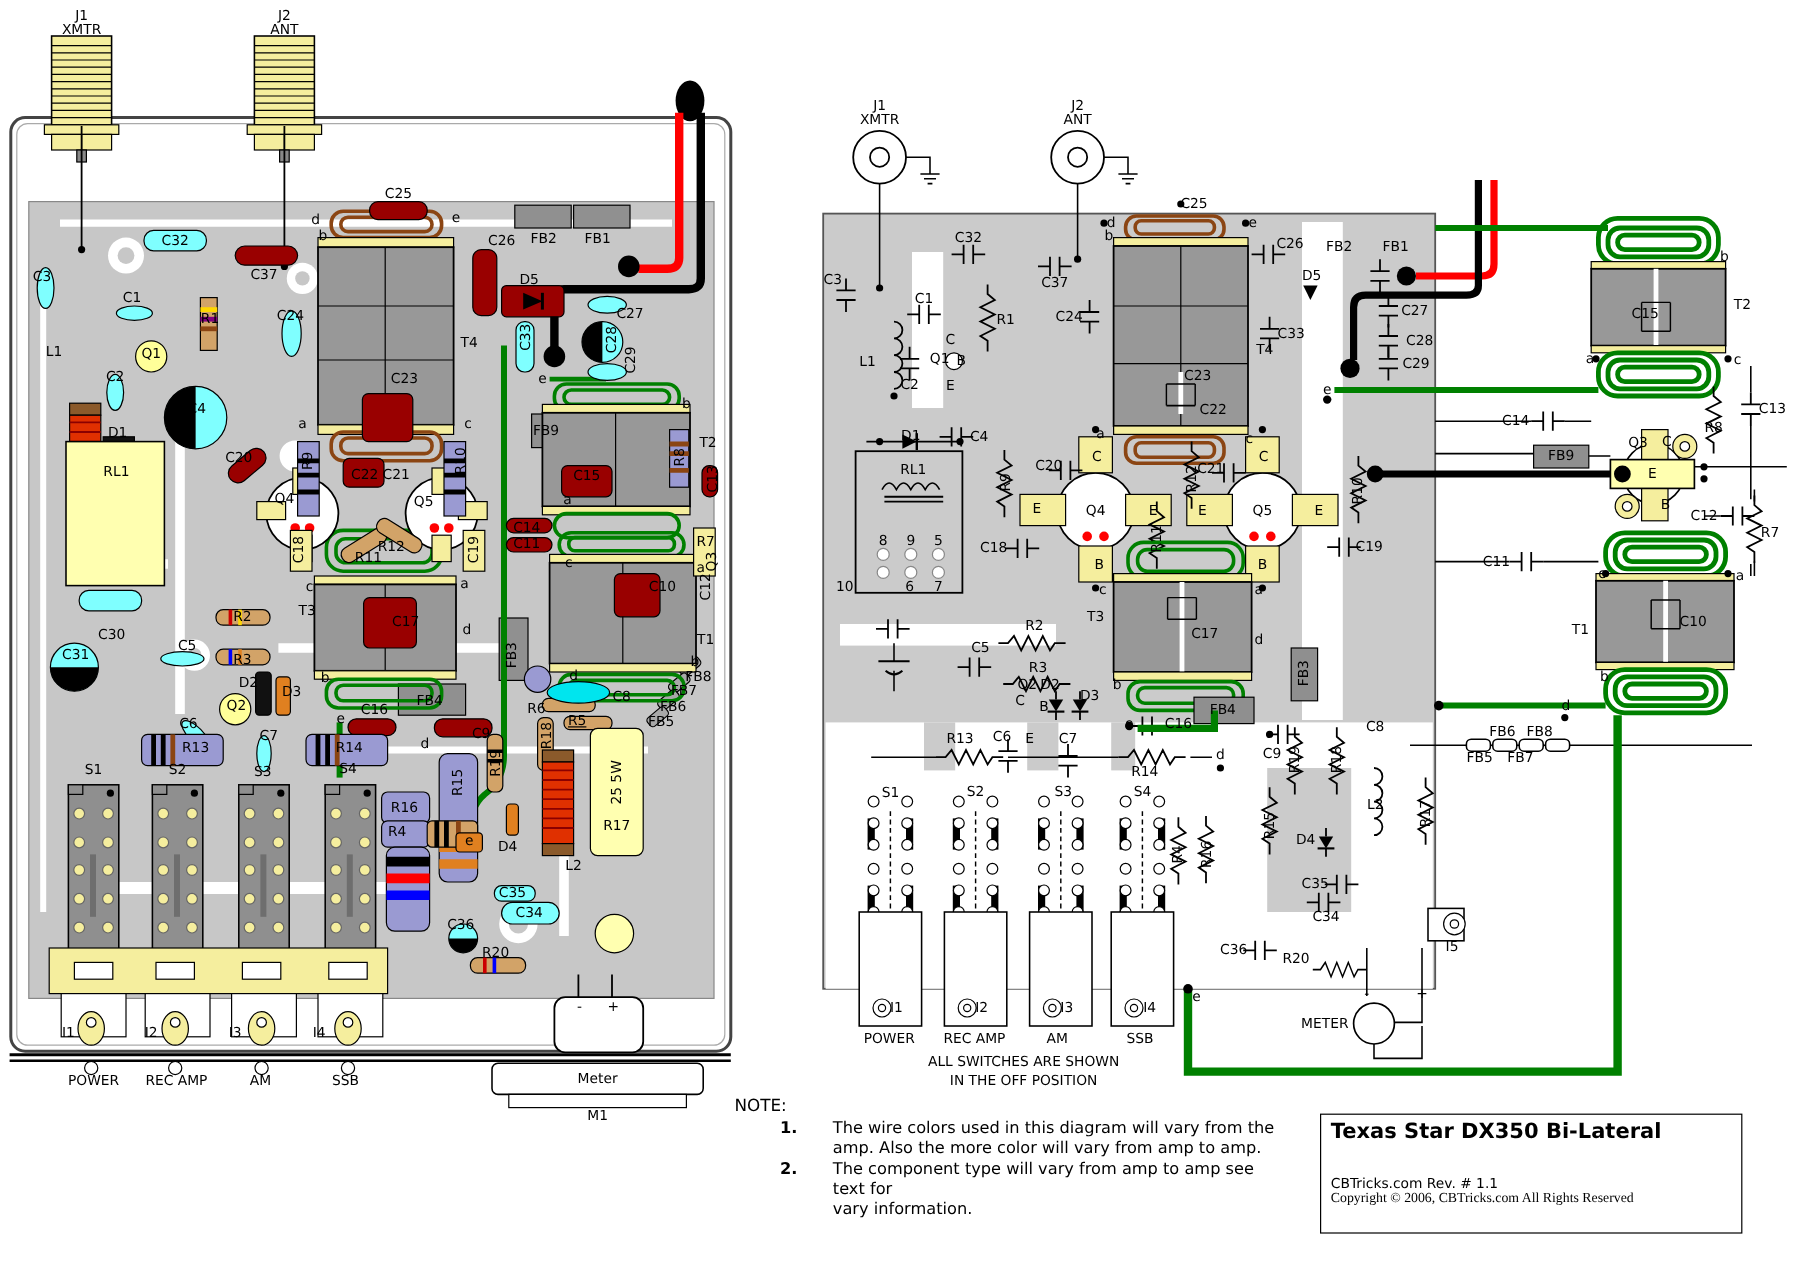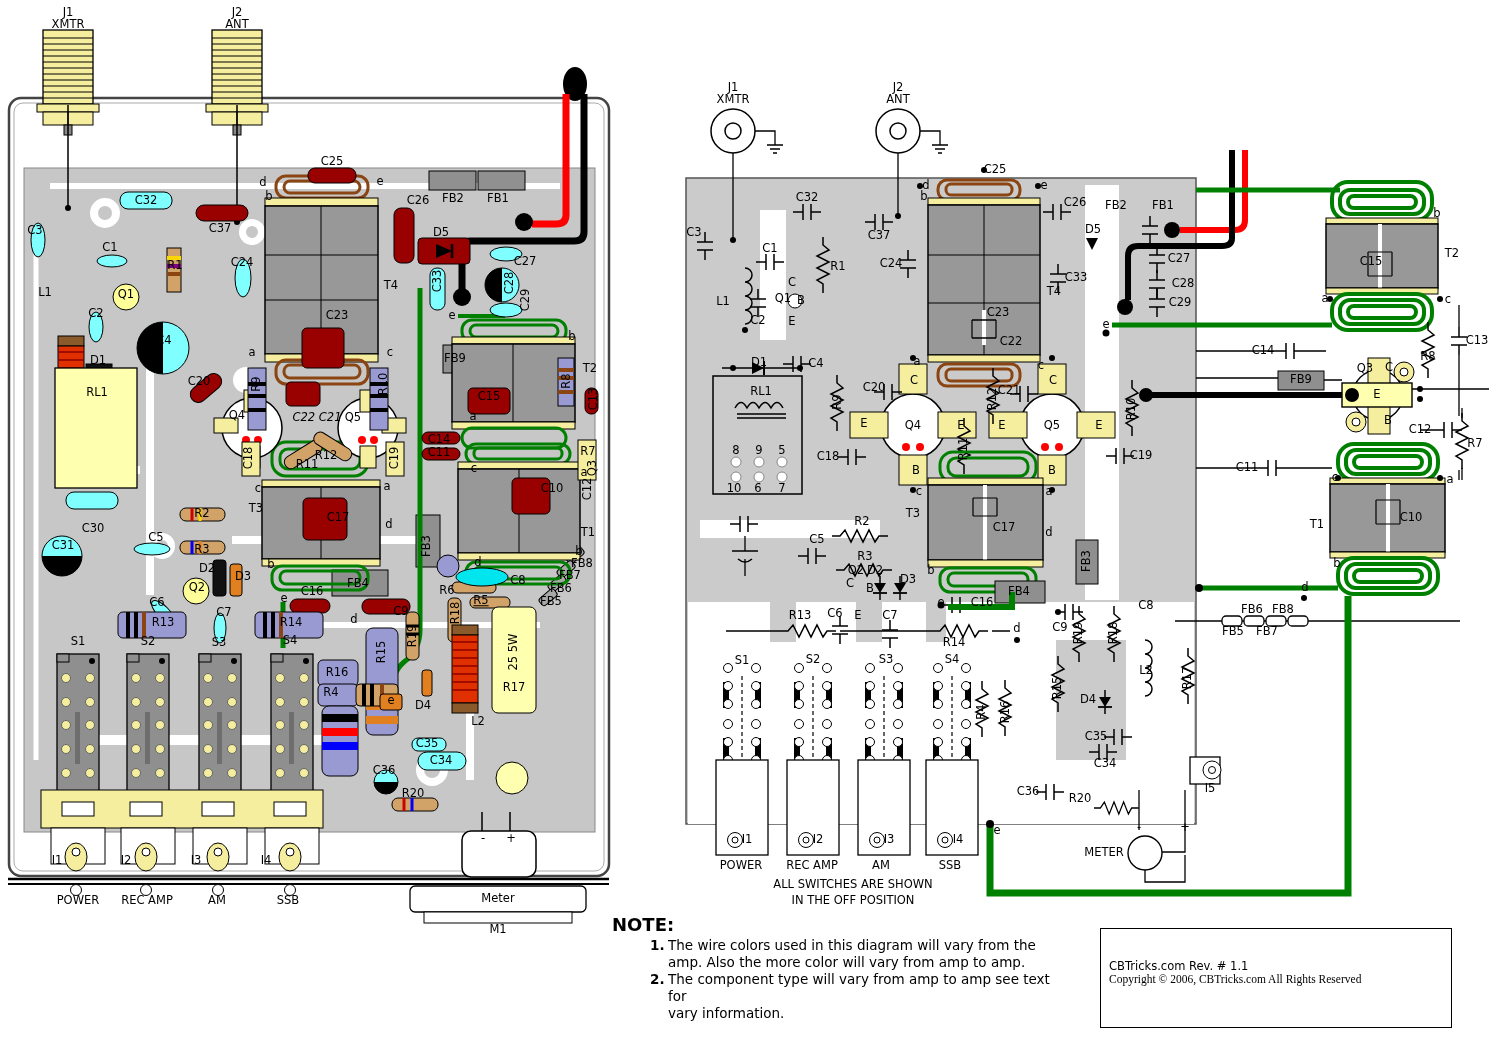--- a/index.html
+++ b/index.html
@@ -1,24 +1,24 @@
 <!DOCTYPE html>
 <html><head>
 <meta charset="utf-8">
 <style>
   html,body{margin:0;padding:0;background:#fff;}
   #canvas{position:relative;width:1497px;height:1056px;background:#fff;overflow:hidden;
           font-family:"DejaVu Sans","Liberation Sans",sans-serif;}
   #scene{position:absolute;left:0;top:0;}
   .lbl{position:absolute;font-size:11.5px;color:#000;white-space:nowrap;line-height:1;}
   .note{position:absolute;left:612px;top:914px;width:460px;font-size:13.5px;color:#000;}
-  .note-h{font-weight:bold;font-size:18px;margin-bottom:2px;}
+  .note-h{font-weight:normal;font-size:14px;margin-bottom:2px;}
   .note-row{display:flex;}
   .note-num{font-weight:bold;margin-left:38px;width:18px;flex:none;}
-  .note-text{line-height:1.25;}
+  .note-text{line-height:1.25;margin-left:26px;}
   .tblock{position:absolute;left:1100px;top:928px;width:352px;height:100px;border:1.5px solid #000;
           box-sizing:border-box;padding:4px 8px;}
   .tblock .tt{font-size:17.5px;font-weight:bold;}
   .tblock .tr{font-size:11.5px;margin-top:26px;}
   .tblock .tc{font-size:11.5px;font-family:Liberation Serif, serif;}
 </style>
 </head>
 <body>
 
 <div id="canvas">
@@ -695,21 +695,21 @@
       <span class="lbl" style="left: 337px; top: 316px; transform: translate(-50%, -50%);">C23</span>
       <span class="lbl" style="left: 452px; top: 316px; transform: translate(-50%, -50%);">e</span>
       <span class="lbl" style="left: 98px; top: 361px; transform: translate(-50%, -50%);">D1</span>
       <span class="lbl" style="left: 97px; top: 393px; transform: translate(-50%, -50%);">RL1</span>
       <span class="lbl" style="left: 252px; top: 353px; transform: translate(-50%, -50%);">a</span>
       <span class="lbl" style="left: 390px; top: 353px; transform: translate(-50%, -50%);">c</span>
       <span class="lbl" style="left: 199px; top: 382px; transform: translate(-50%, -50%);">C20</span>
       <span class="lbl" style="left: 257px; top: 384px; transform: translate(-50%, -50%) rotate(-90deg);">R9</span>
       <span class="lbl" style="left: 384px; top: 384px; transform: translate(-50%, -50%) rotate(-90deg);">R10</span>
       <span class="lbl" style="left: 455px; top: 359px; transform: translate(-50%, -50%);">FB9</span>
-      <span class="lbl" style="left: 317px; top: 418px; transform: translate(-50%, -50%); font-style: italic;">C22 C21</span>
+      <span class="lbl" style="left: 317px; top: 396px; transform: translate(-50%, -50%);">C22 C21</span>
       <span class="lbl" style="left: 237px; top: 416px; transform: translate(-50%, -50%);">Q4</span>
       <span class="lbl" style="left: 353px; top: 418px; transform: translate(-50%, -50%);">Q5</span>
       <span class="lbl" style="left: 489px; top: 397px; transform: translate(-50%, -50%);">C15</span>
       <span class="lbl" style="left: 590px; top: 369px; transform: translate(-50%, -50%);">T2</span>
       <span class="lbl" style="left: 567px; top: 381px; transform: translate(-50%, -50%) rotate(-90deg);">R8</span>
       <span class="lbl" style="left: 594px; top: 399px; transform: translate(-50%, -50%) rotate(-90deg);">C13</span>
       <span class="lbl" style="left: 572px; top: 337px; transform: translate(-50%, -50%);">b</span>
       <span class="lbl" style="left: 473px; top: 417px; transform: translate(-50%, -50%);">a</span>
       <span class="lbl" style="left: 249px; top: 458px; transform: translate(-50%, -50%) rotate(-90deg);">C18</span>
       <span class="lbl" style="left: 307px; top: 465px; transform: translate(-50%, -50%);">R11</span>
@@ -822,21 +822,21 @@
       <span class="lbl" style="left: 998px; top: 313px; transform: translate(-50%, -50%);">C23</span>
       <span class="lbl" style="left: 1011px; top: 342px; transform: translate(-50%, -50%);">C22</span>
       <span class="lbl" style="left: 917px; top: 362px; transform: translate(-50%, -50%);">a</span>
       <span class="lbl" style="left: 1041px; top: 366px; transform: translate(-50%, -50%);">c</span>
       <span class="lbl" style="left: 1106px; top: 325px; transform: translate(-50%, -50%);">e</span>
       <span class="lbl" style="left: 759px; top: 363px; transform: translate(-50%, -50%);">D1</span>
       <span class="lbl" style="left: 761px; top: 392px; transform: translate(-50%, -50%);">RL1</span>
       <span class="lbl" style="left: 736px; top: 451px; transform: translate(-50%, -50%);">8</span>
       <span class="lbl" style="left: 759px; top: 451px; transform: translate(-50%, -50%);">9</span>
       <span class="lbl" style="left: 782px; top: 451px; transform: translate(-50%, -50%);">5</span>
-      <span class="lbl" style="left: 734px; top: 489px; transform: translate(-50%, -50%);">10</span>
+      <span class="lbl" style="left: 704px; top: 489px; transform: translate(-50%, -50%);">10</span>
       <span class="lbl" style="left: 758px; top: 489px; transform: translate(-50%, -50%);">6</span>
       <span class="lbl" style="left: 782px; top: 489px; transform: translate(-50%, -50%);">7</span>
       <span class="lbl" style="left: 874px; top: 388px; transform: translate(-50%, -50%);">C20</span>
       <span class="lbl" style="left: 1009px; top: 391px; transform: translate(-50%, -50%);">C21</span>
       <span class="lbl" style="left: 914px; top: 381px; transform: translate(-50%, -50%);">C</span>
       <span class="lbl" style="left: 1053px; top: 381px; transform: translate(-50%, -50%);">C</span>
       <span class="lbl" style="left: 838px; top: 402px; transform: translate(-50%, -50%) rotate(-90deg);">R9</span>
       <span class="lbl" style="left: 993px; top: 399px; transform: translate(-50%, -50%) rotate(-90deg);">R12</span>
       <span class="lbl" style="left: 1132px; top: 409px; transform: translate(-50%, -50%) rotate(-90deg);">R10</span>
       <span class="lbl" style="left: 864px; top: 424px; transform: translate(-50%, -50%);">E</span>
@@ -943,17 +943,18 @@
     <span>amp. Also the more color will vary from amp to amp.</span></span>
   </div>
   <div class="note-row">
     <span class="note-num">2.</span>
     <span class="note-text"><span>The component type will vary from amp to amp see text for</span><br>
     <span>vary information.</span></span>
   </div>
 </div>
 
 <div class="tblock">
+  <div class="tt">Texas Star DX350 Bi-Lateral</div>
   <div class="tr">CBTricks.com Rev. # 1.1</div>
   <div class="tc">Copyright © 2006, CBTricks.com All Rights Reserved</div>
 </div>
 
 </div>
 
 </body></html>

